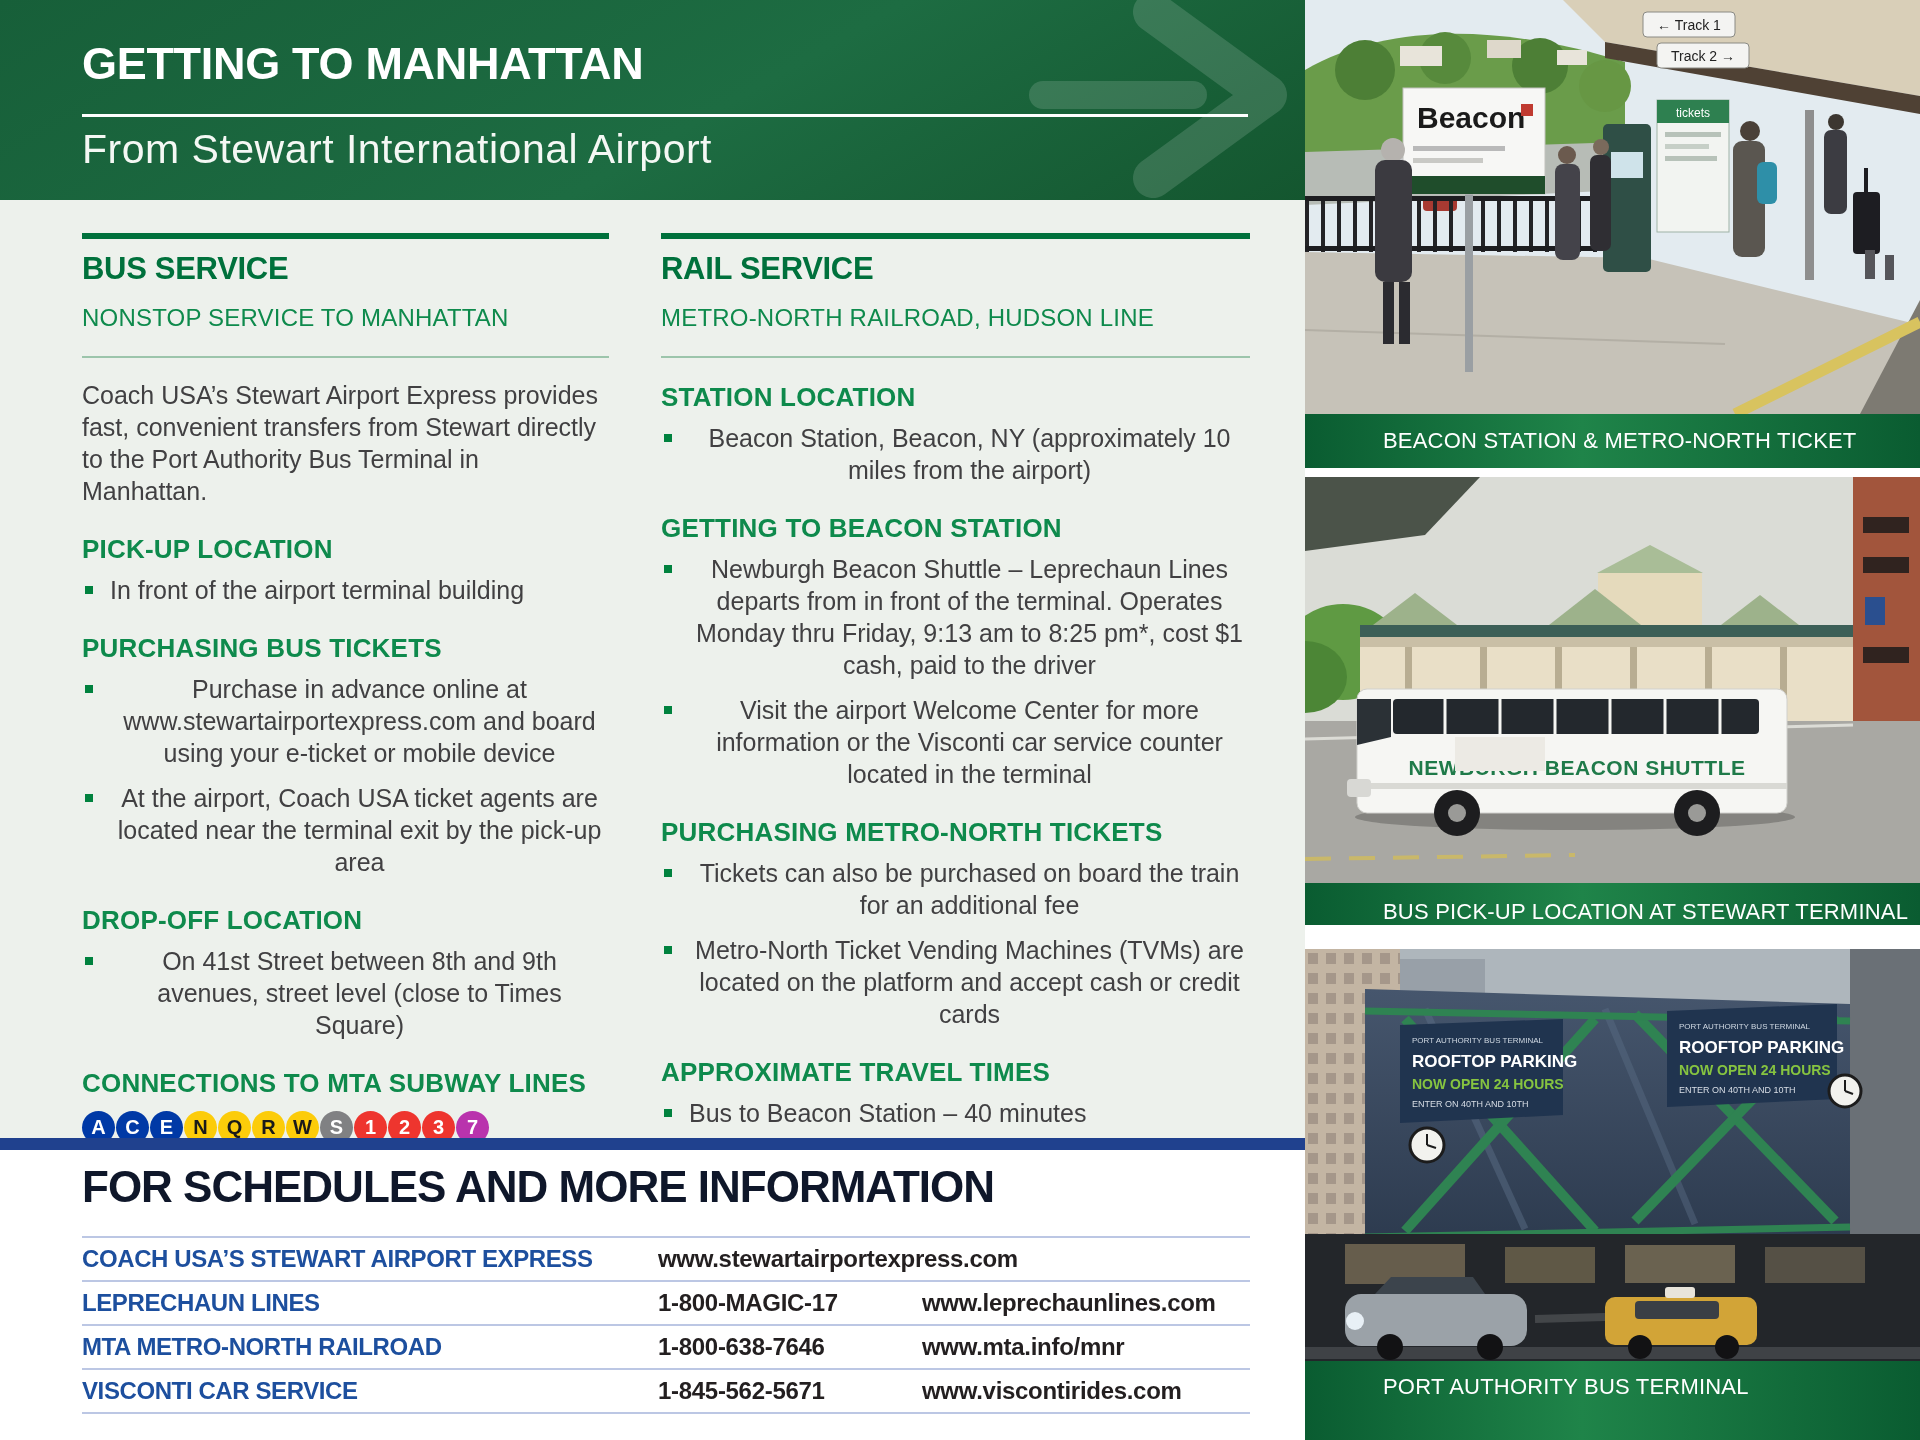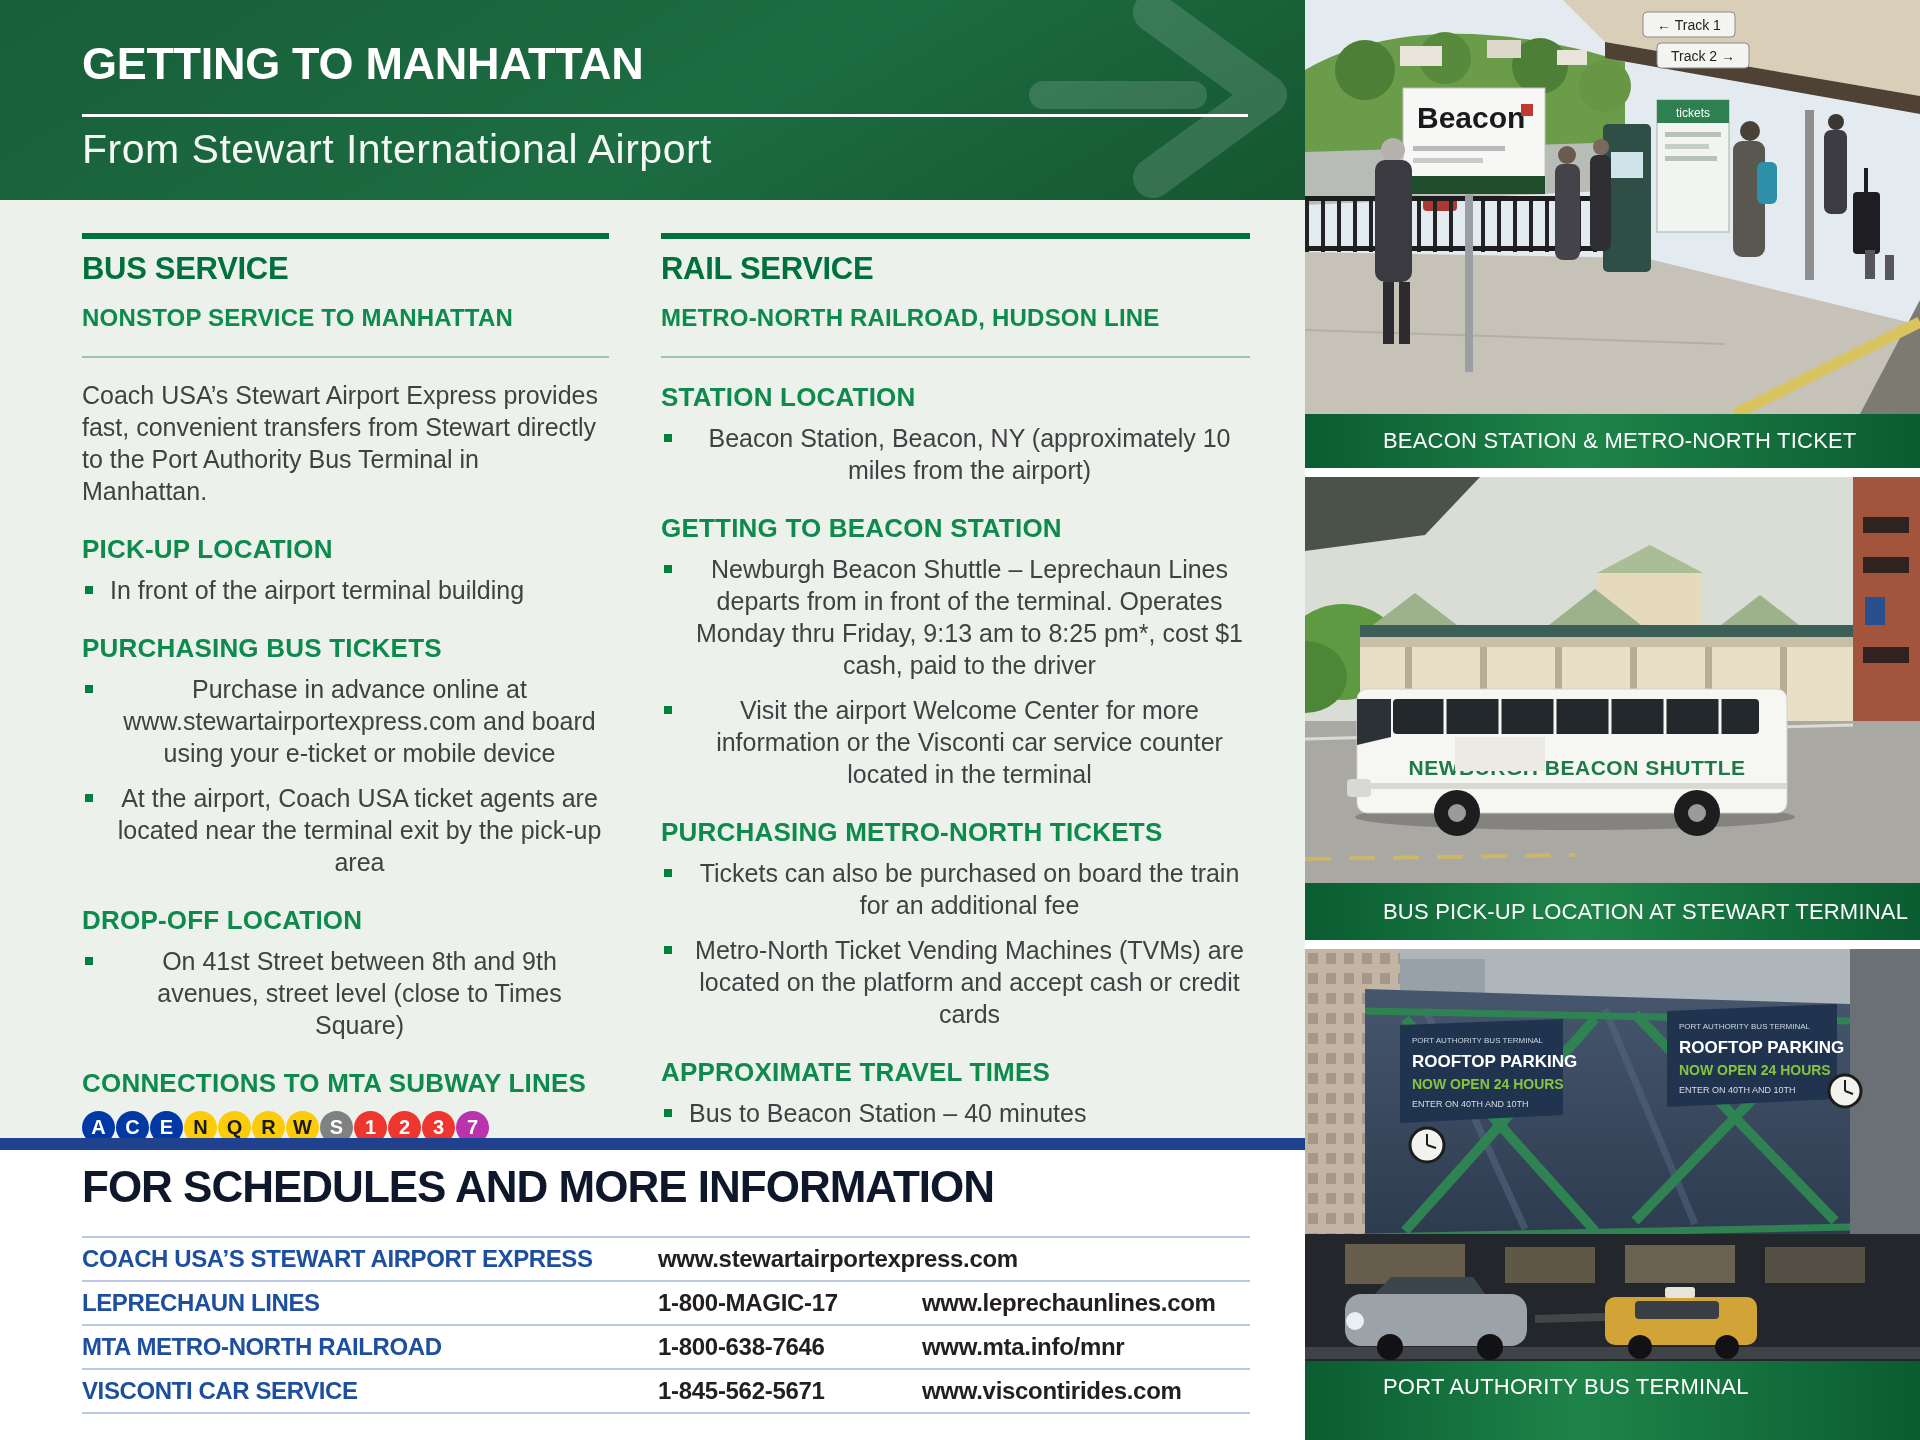--- a/index.html
+++ b/index.html
@@ -18,21 +18,21 @@
         font-weight:normal;color:#f4f8f4;letter-spacing:0.5px;}
 
   
   .content{position:absolute;left:0;top:200px;width:1305px;height:938px;background:#edf1ec;}
   .col{position:absolute;top:33px;}
   .col-bus{left:82px;width:527px;}
   .col-rail{left:661px;width:589px;}
   .rule-thick{height:6px;background:#00713c;}
   .rule-thin{height:2px;background:#9cc5ab;margin-top:23px;}
   .col h2{margin:11px 0 16px 0;font-size:31px;line-height:37px;font-weight:bold;color:#00713c;letter-spacing:-0.3px;}
-  .col h3{margin:2px 0 0 0;font-size:24px;line-height:30px;font-weight:bold;color:#0e8a4c;letter-spacing:0.2px;}
+  .col h3{margin:2px 0 0 0;font-size:24px;line-height:30px;font-weight:normal;color:#0e8a4c;letter-spacing:0.2px;}
   .col h4{margin:27px 0 0 0;font-size:26px;line-height:31px;font-weight:bold;color:#0e8a4c;letter-spacing:0.2px;}
   .body{margin:21px 0 12px 0;font-size:25px;line-height:32px;color:#414042;}
   ul.blist{list-style:none;margin:9px 0 0 0;padding:0;text-align:center;}
   ul.blist li{display:flex;font-size:25px;line-height:32px;color:#414042;}
   ul.blist li + li{margin-top:13px;}
   .sq{flex:none;width:8px;height:8px;background:#00823e;margin:12px 17px 0 3px;}
   .badges{margin:12px 0 0 0;display:flex;}
   .badge{flex:none;width:33px;height:33px;margin-right:1px;border-radius:50%;
          display:flex;align-items:center;justify-content:center;
          font-size:20px;font-weight:bold;}
@@ -54,21 +54,21 @@
         color:#231f20;letter-spacing:-0.3px;}
 
   
   .photos{position:absolute;left:1305px;top:0;width:615px;height:1440px;background:#ffffff;}
   .photo{position:absolute;left:0;width:615px;overflow:hidden;}
   .photo svg{display:block;}
   .cap{position:absolute;left:0;width:615px;box-sizing:border-box;padding-left:78px;
        background:linear-gradient(90deg,#0a5c31 0%,#1f8449 45%,#0a5c31 100%);
        color:#ffffff;font-size:22px;letter-spacing:0.2px;}
   .cap1{top:414px;height:54px;line-height:54px;}
-  .cap2{top:883px;height:57px;line-height:57px;}
+  .cap2{top:883px;height:42px;line-height:57px;}
   .cap3{top:1361px;height:79px;line-height:26px;padding-top:13px;}
   .ph1{top:0;height:414px;background:#f97316;}
   .ph2{top:477px;height:406px;background:#dadcd6;}
   .ph3{top:949px;height:412px;background:#aeb6bc;}
 </style>
 </head>
 <body>
 
 <div class="page">
 

